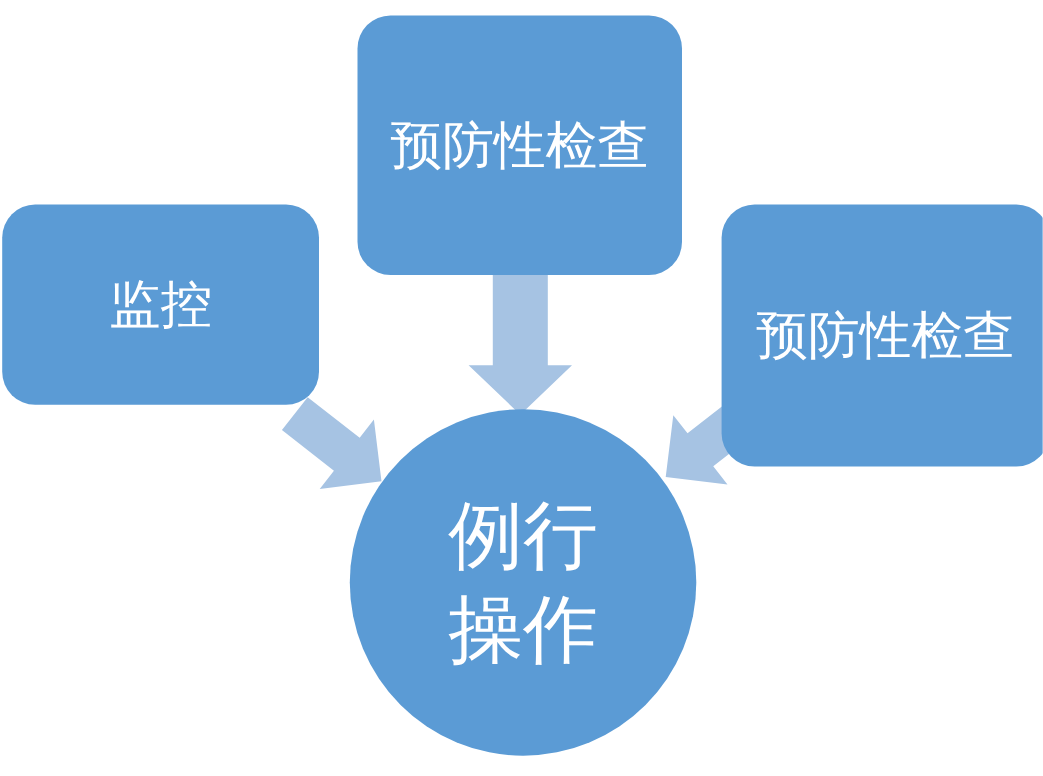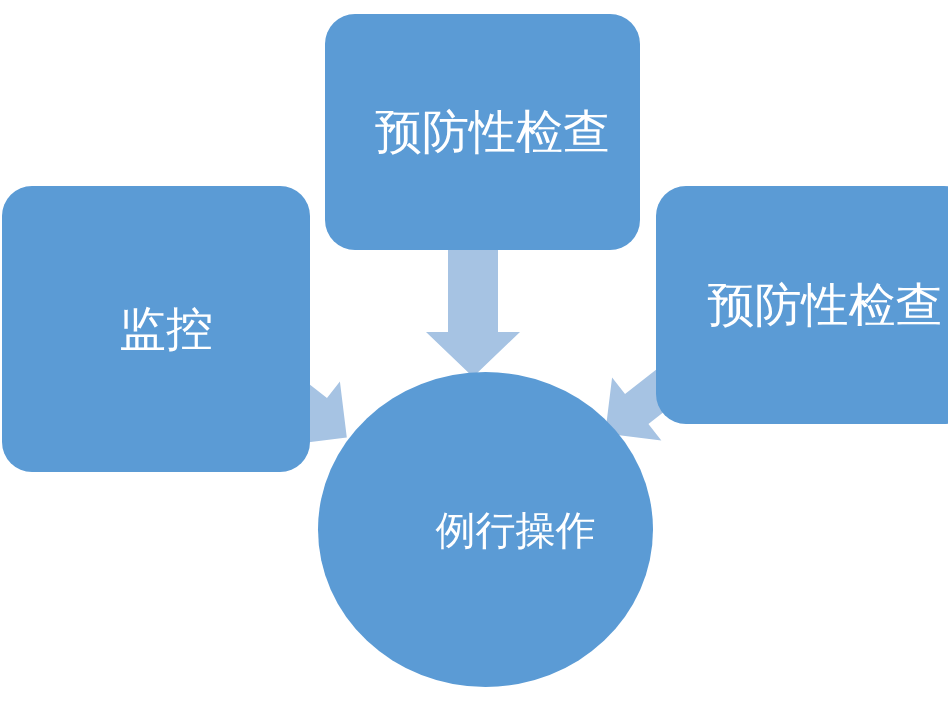--- a/index.html
+++ b/index.html
@@ -25,53 +25,51 @@
   }
   .node {
     position: absolute;
     background: var(--shape, #5B9BD5);
     color: var(--text, #ffffff);
     display: flex;
     align-items: center;
     justify-content: center;
     text-align: center;
     z-index: 2;
-    padding-left: 20px;
   }
   .box {
     border-radius: 30px;
     font-size: 47px;
   }
   .box-left {
     left: 2px;
     top: 186px;
     width: 288px;
-    height: 286px;
+    height: 182px;
   }
   .box-top {
     left: 325px;
     top: 14px;
     width: 295px;
     height: 236px;
   }
   .box-right {
     left: 656px;
     top: 186px;
     width: 298px;
     height: 238px;
   }
   .circle {
     left: 318px;
     top: 372px;
     width: 315px;
     height: 315px;
     border-radius: 50%;
-    font-size: 40px;
+    font-size: 68px;
     line-height: 1.25;
-    text-align: right;
   }
   .circle .wrap-label {
     display: inline-block;
     width: 200px;
     word-break: break-all;
   }
 </style>
 </head>
 <body>
 

